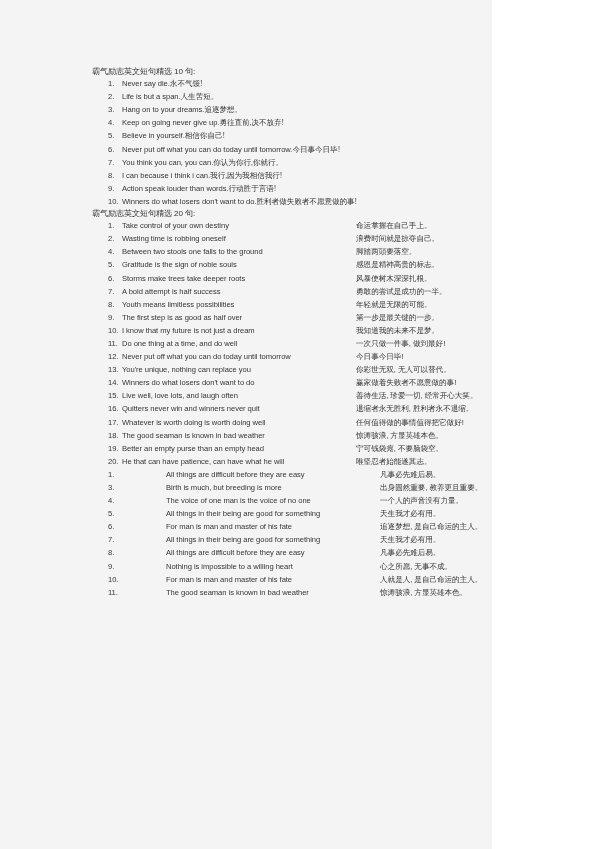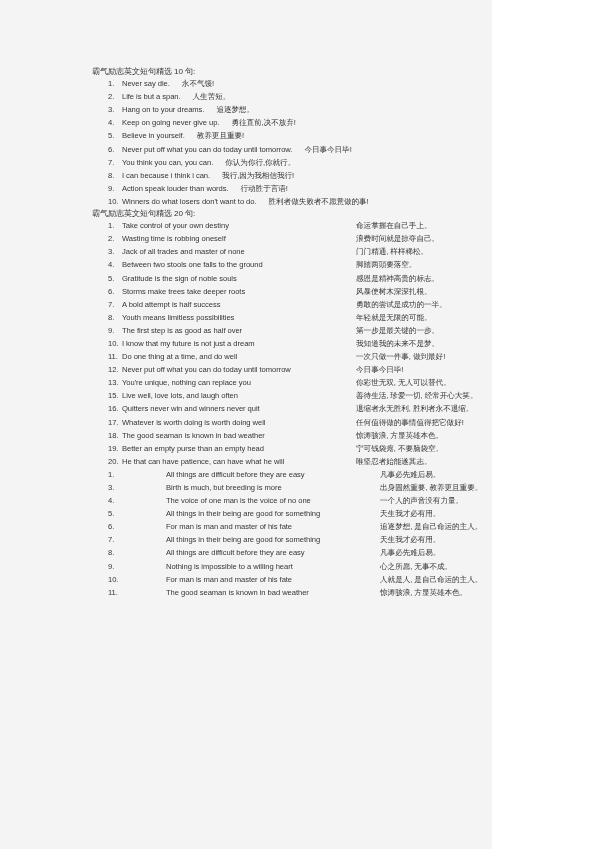--- a/index.html
+++ b/index.html
@@ -57,21 +57,22 @@
     min-width: 14px;
   }
   ol.list li .en {
     display: inline-block;
   }
   ol.list li .cn {
     display: inline-block;
   }
   
   .block-a li .cn {
-    margin-left: 12px;
+    margin-left: 0px;
+    font-family: Liberation Serif, serif;
   }
   
   .block-b li .en {
     min-width: 232px;
   }
   .block-c li .en {
     min-width: 212px;
     margin-left: 44px;
   }
   .block-b li .cn,
@@ -83,42 +84,42 @@
 <body>
 
 <div class="page">
   <div class="doc-body" id="doc-body">
       <div class="section-heading">霸气励志英文短句精选 10 句:</div>
       <ol class="list block-a">
         <li><span class="num">1.</span><span class="en">Never say die.</span><span class="cn">永不气馁!</span></li>
         <li><span class="num">2.</span><span class="en">Life is but a span.</span><span class="cn">人生苦短。</span></li>
         <li><span class="num">3.</span><span class="en">Hang on to your dreams.</span><span class="cn">追逐梦想。</span></li>
         <li><span class="num">4.</span><span class="en">Keep on going never give up.</span><span class="cn">勇往直前,决不放弃!</span></li>
-        <li><span class="num">5.</span><span class="en">Believe in yourself.</span><span class="cn">教养更且重要!</span></li>
+        <li><span class="num">5.</span><span class="en">Believe in yourself.</span><span class="cn">相信你自己!</span></li>
         <li><span class="num">6.</span><span class="en">Never put off what you can do today until tomorrow.</span><span class="cn">今日事今日毕!</span></li>
         <li><span class="num">7.</span><span class="en">You think you can, you can.</span><span class="cn">你认为你行,你就行。</span></li>
         <li><span class="num">8.</span><span class="en">I can because i think i can.</span><span class="cn">我行,因为我相信我行!</span></li>
         <li><span class="num">9.</span><span class="en">Action speak louder than words.</span><span class="cn">行动胜于言语!</span></li>
         <li><span class="num">10.</span><span class="en">Winners do what losers don't want to do.</span><span class="cn">胜利者做失败者不愿意做的事!</span></li>
       </ol>
       <div class="section-heading gap">霸气励志英文短句精选 20 句:</div>
       <ol class="list block-b">
         <li><span class="num">1.</span><span class="en">Take control of your own destiny</span> <span class="cn">命运掌握在自己手上。</span></li>
         <li><span class="num">2.</span><span class="en">Wasting time is robbing oneself</span> <span class="cn">浪费时间就是掠夺自己。</span></li>
-        <li><span class="num">3.</span><span class="en">Jack of all trades and master of none</span> <span class="cn">门门精通, 样样稀松。</span></li>
         <li><span class="num">4.</span><span class="en">Between two stools one falls to the ground</span> <span class="cn">脚踏两頭要落空。</span></li>
         <li><span class="num">5.</span><span class="en">Gratitude is the sign of noble souls</span> <span class="cn">感恩是精神高贵的标志。</span></li>
         <li><span class="num">6.</span><span class="en">Storms make trees take deeper roots</span> <span class="cn">风暴使树木深深扎根。</span></li>
         <li><span class="num">7.</span><span class="en">A bold attempt is half success</span> <span class="cn">勇敢的尝试是成功的一半。</span></li>
         <li><span class="num">8.</span><span class="en">Youth means limitless possibilities</span> <span class="cn">年轻就是无限的可能。</span></li>
         <li><span class="num">9.</span><span class="en">The first step is as good as half over</span> <span class="cn">第一步是最关键的一步。</span></li>
         <li><span class="num">10.</span><span class="en">I know that my future is not just a dream</span> <span class="cn">我知道我的未来不是梦。</span></li>
         <li><span class="num">11.</span><span class="en">Do one thing at a time, and do well</span> <span class="cn">一次只做一件事, 做到最好!</span></li>
         <li><span class="num">12.</span><span class="en">Never put off what you can do today until tomorrow</span> <span class="cn">今日事今日毕!</span></li>
         <li><span class="num">13.</span><span class="en">You're unique, nothing can replace you</span> <span class="cn">你彩世无双, 无人可以替代。</span></li>
+        <li><span class="num">14.</span><span class="en">Winners do what losers don't want to do</span> <span class="cn">赢家做着失败者不愿意做的事!</span></li>
         <li><span class="num">15.</span><span class="en">Live well, love lots, and laugh often</span> <span class="cn">善待生活, 珍爱一切, 经常开心大笑。</span></li>
         <li><span class="num">16.</span><span class="en">Quitters never win and winners never quit</span> <span class="cn">退缩者永无胜利, 胜利者永不退缩。</span></li>
         <li><span class="num">17.</span><span class="en">Whatever is worth doing is worth doing well</span> <span class="cn">任何值得做的事情值得把它做好!</span></li>
         <li><span class="num">18.</span><span class="en">The good seaman is known in bad weather</span> <span class="cn">惊涛骇浪, 方显英雄本色。</span></li>
         <li><span class="num">19.</span><span class="en">Better an empty purse than an empty head</span> <span class="cn">宁可钱袋瘪, 不要脑袋空。</span></li>
         <li><span class="num">20.</span><span class="en">He that can have patience, can have what he will</span> <span class="cn">唯坚忍者始能遂其志。</span></li>
       </ol>
       <ol class="list block-c">
         <li><span class="num">1.</span><span class="en">All things are difficult before they are easy</span> <span class="cn">凡事必先难后易。</span></li>
         <li><span class="num">3.</span><span class="en">Birth is much, but breeding is more</span> <span class="cn">出身固然重要, 教养更且重要。</span></li>

